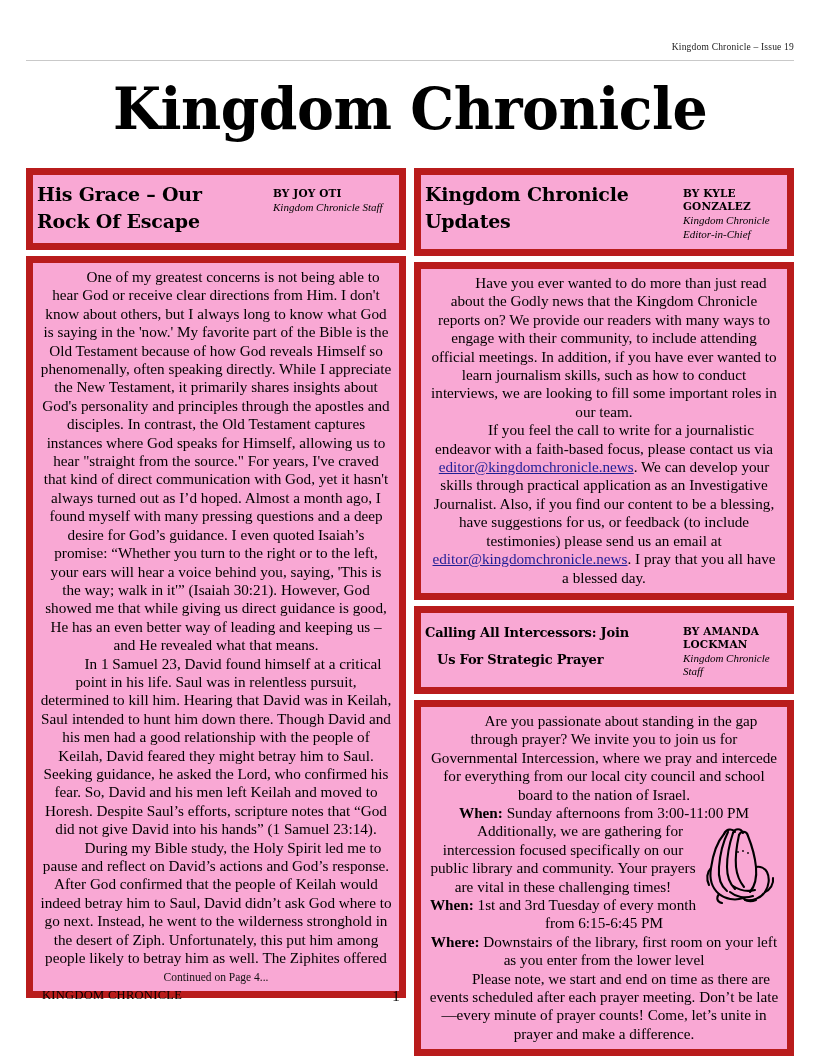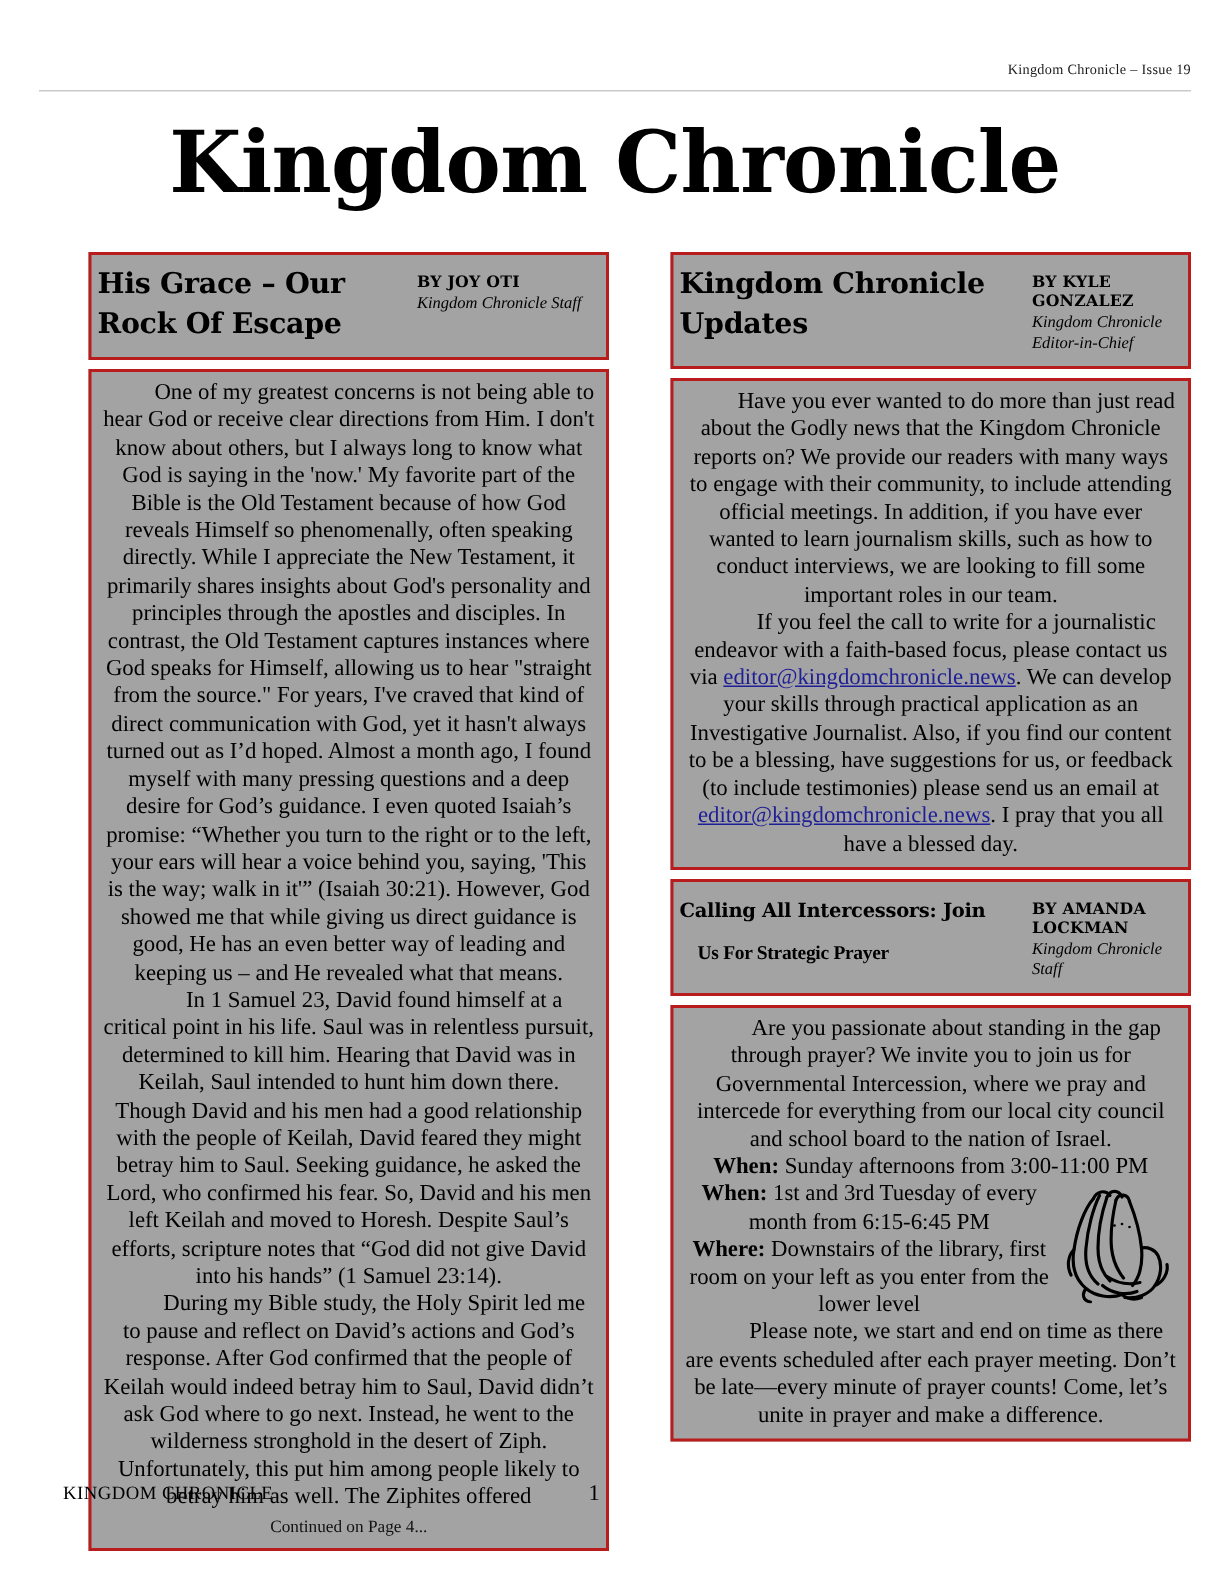--- a/index.html
+++ b/index.html
@@ -72,45 +72,44 @@
     top: 168px;
     width: 768px;
     display: flex;
     gap: 8px;
     align-items: flex-start;
   }
   .col-left  { width: 380px; }
   .col-right { width: 380px; }
 
   .box {
-    border: 2px solid #b91c1c;
+    border: 7px solid #b91c1c;
     box-sizing: border-box;
-    background: #a3a3a3;
-    margin-left: 33px;
+    background: #f9a8d4;
   }
   .box + .box { margin-top: 6px; }
 
   
   .headline-block {
     display: flex;
     align-items: flex-start;
     padding: 6px 8px 8px 4px;
   }
   .headline-block .hl {
     flex: 1 1 auto;
     font-family: "DejaVu Serif", "Liberation Serif", serif;
     font-weight: 700;
     font-size: 19px;
     line-height: 27px;
     letter-spacing: -0.2px;
   }
   .headline-block .hl.wide {
     font-size: 13px;
   }
-  .hl .line2-indent { display: block; padding-left: 12px; font-family: Liberation Serif, serif; }
+  .hl .line2-indent { display: block; padding-left: 12px; }
 
   .byline {
     flex: 0 0 auto;
     width: 118px;
     padding-top: 6px;
     padding-left: 6px;
   }
   .byline.narrow { width: 96px; }
   .byline-author {
     font-family: "DejaVu Serif", "Liberation Serif", serif;
@@ -279,20 +278,21 @@
             <path d="M31 62 C37 66 45 68 53 66"></path>
             <path d="M28 68 C34 73 43 75 51 72"></path>
           </g>
           <g fill="#000">
             <circle cx="36" cy="28" r="0.9"></circle>
             <circle cx="41" cy="27" r="0.9"></circle>
             <circle cx="46" cy="29" r="0.9"></circle>
           </g>
         </svg>
 
+        <p>Additionally, we are gathering for intercession focused specifically on our public library and community. Your prayers are vital in these challenging times!</p>
         <p class="kv"><b>When:</b><span> 1st and 3rd Tuesday of every month from 6:15-6:45 PM</span></p>
         <p class="kv"><b>Where:</b><span> Downstairs of the library, first room on your left as you enter from the lower level</span></p>
         <p>Please note, we start and end on time as there are events scheduled after each prayer meeting. Don’t be late—every minute of prayer counts! Come, let’s unite in prayer and make a difference.</p>
       </div>
 
     </div>
   </div>
 
   <div class="footer">
     <div class="footer-left">KINGDOM CHRONICLE</div>

